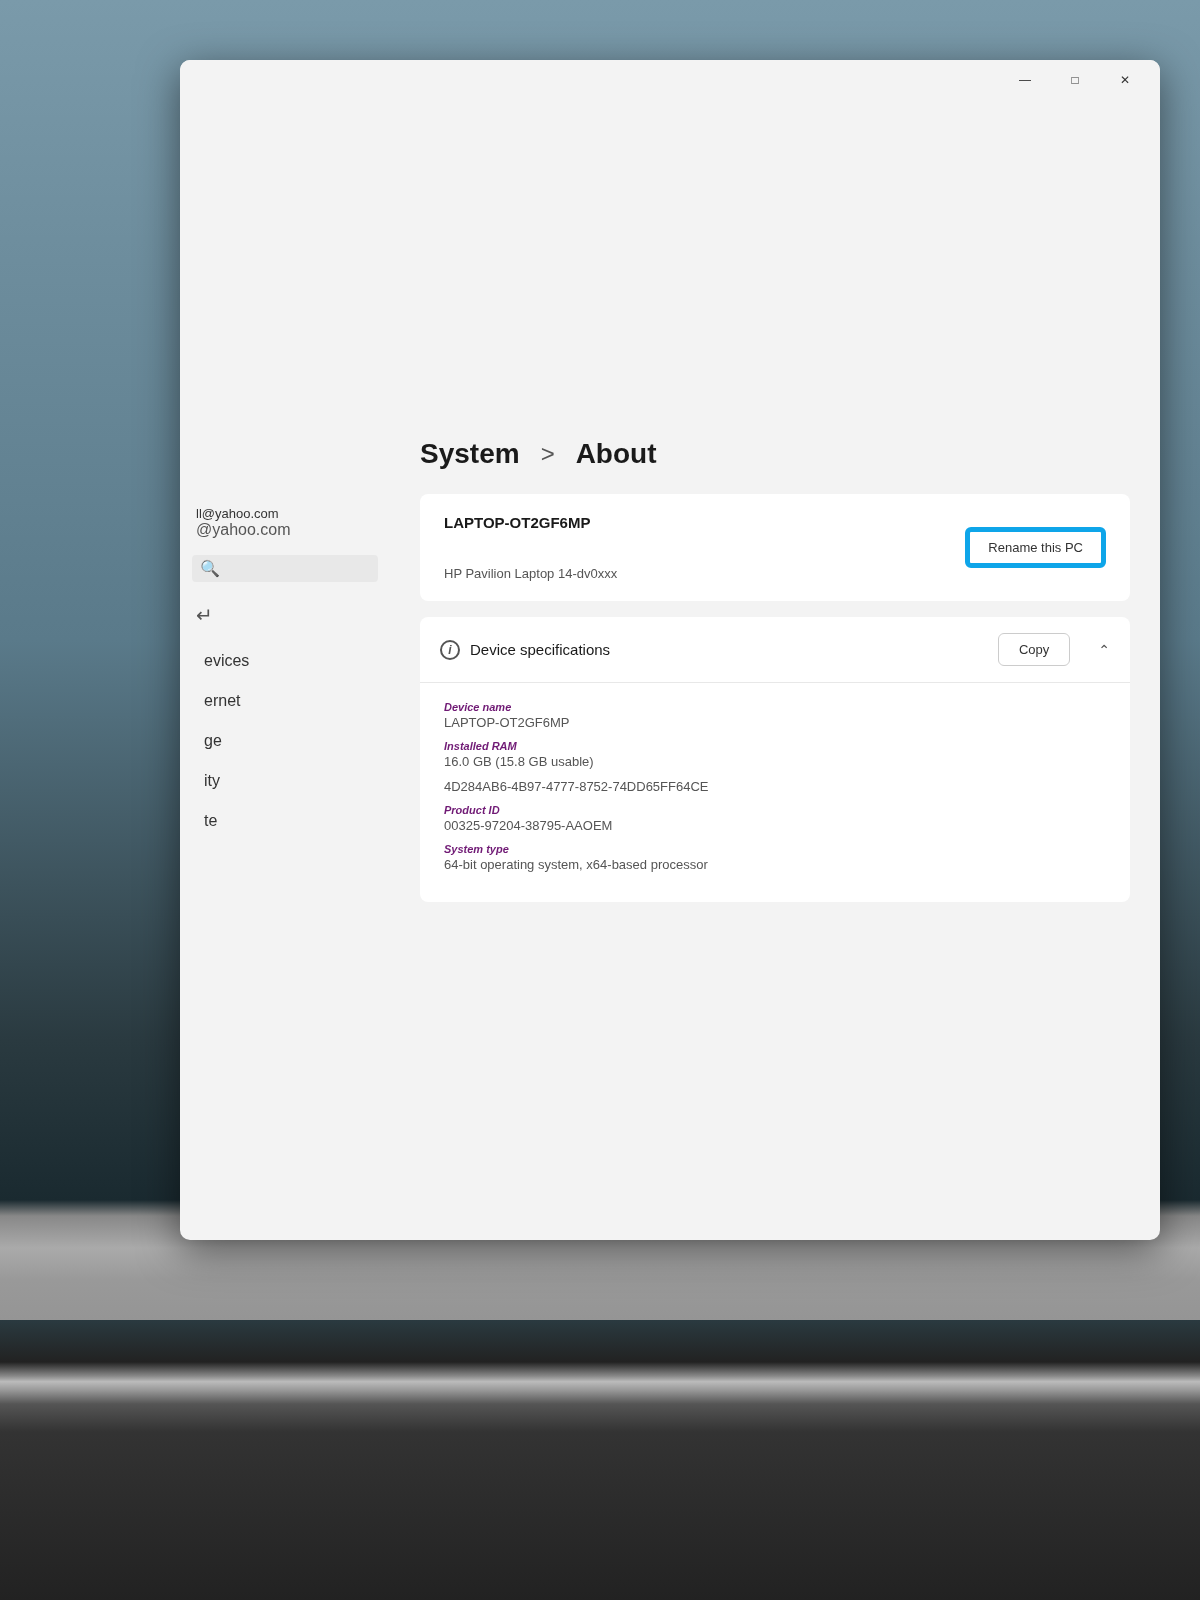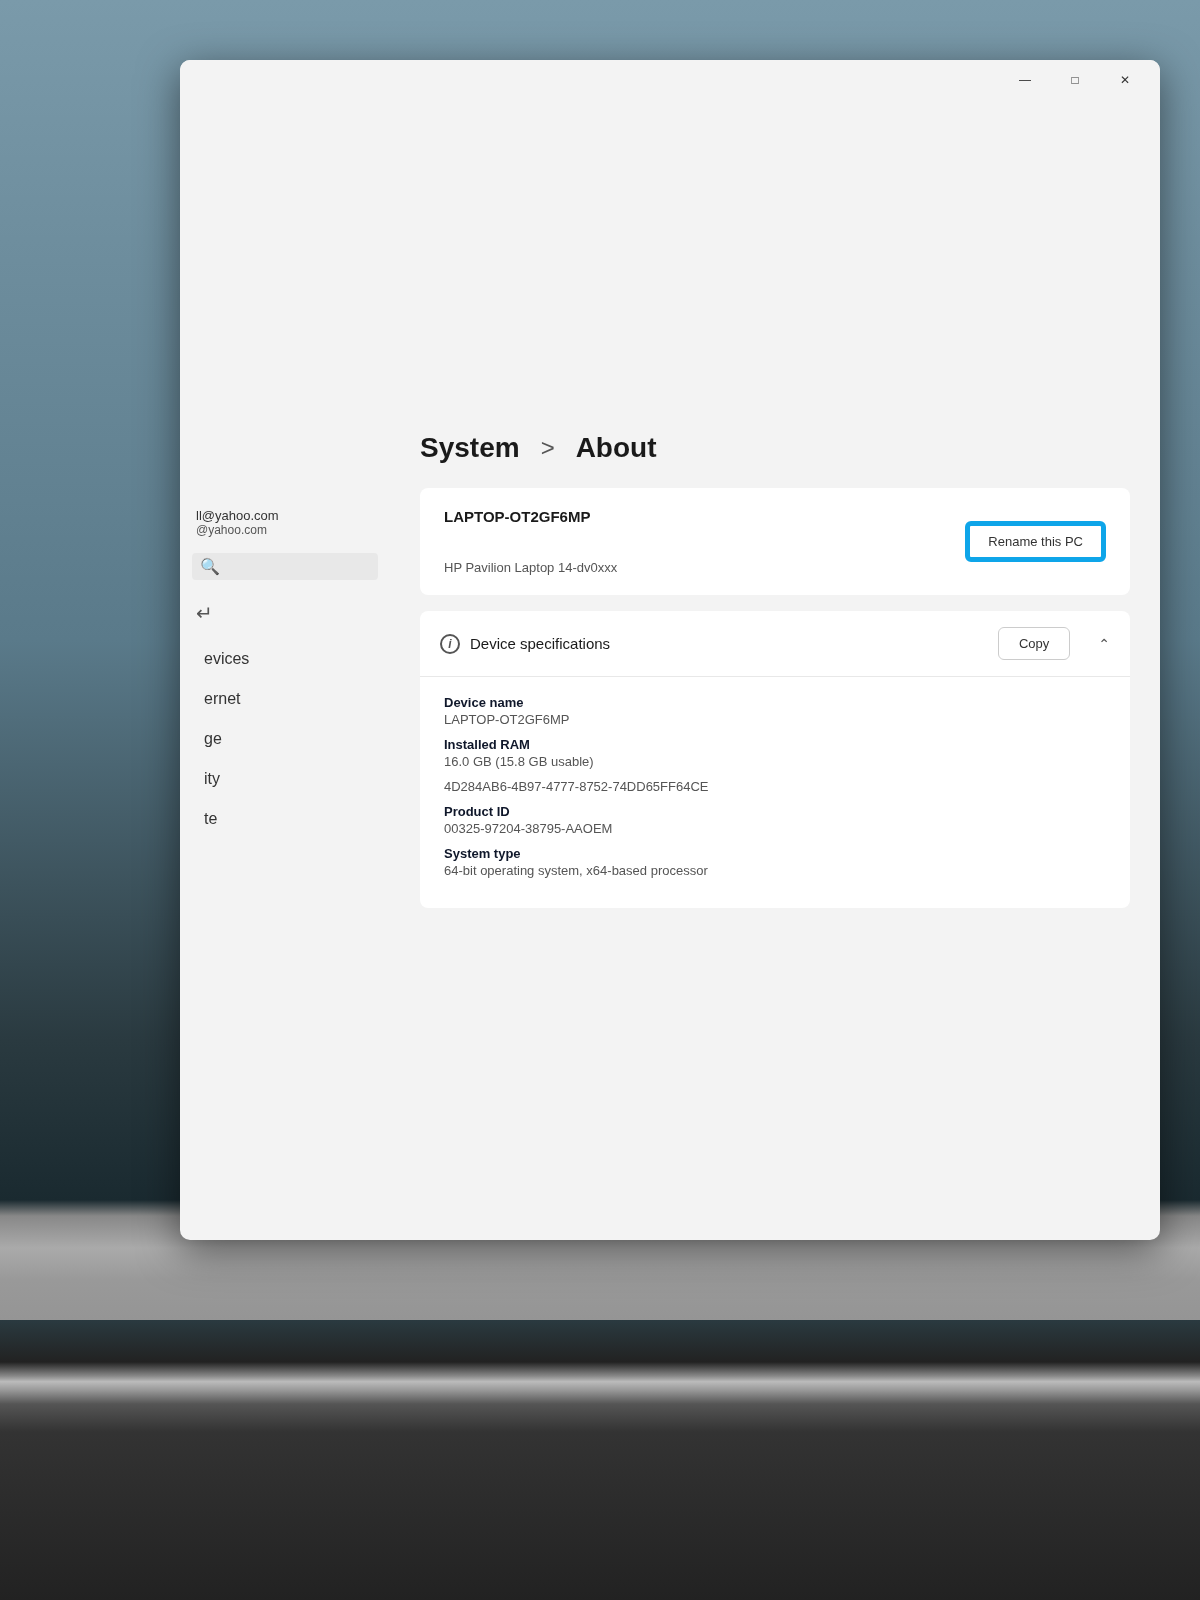--- a/index.html
+++ b/index.html
@@ -94,21 +94,21 @@
     }
 
     .sidebar-email {
       padding: 8px 16px;
       font-size: 13px;
       color: #333;
     }
 
     .sidebar-email .email-full {
       color: #555;
-      font-size: 12px;
+      font-size: 16px;
     }
 
     .sidebar-search {
       margin: 8px 12px;
       display: flex;
       align-items: center;
       background: #e8e8e8;
       border-radius: 4px;
       padding: 4px 8px;
       gap: 6px;
@@ -260,24 +260,25 @@
     
     .specs-body {
       padding: 8px 24px 20px 24px;
     }
 
     .spec-row {
       margin: 10px 0;
     }
 
     .spec-label {
-      font-size: 13px;
+      font-size: 11px;
       font-weight: 600;
-      color: #0f172a;
+      color: #701a75;
       margin-bottom: 2px;
+      font-style: italic;
     }
 
     .spec-value {
       font-size: 13px;
       color: #555;
     }
 
     
     .cursor-area {
       height: 50px;

